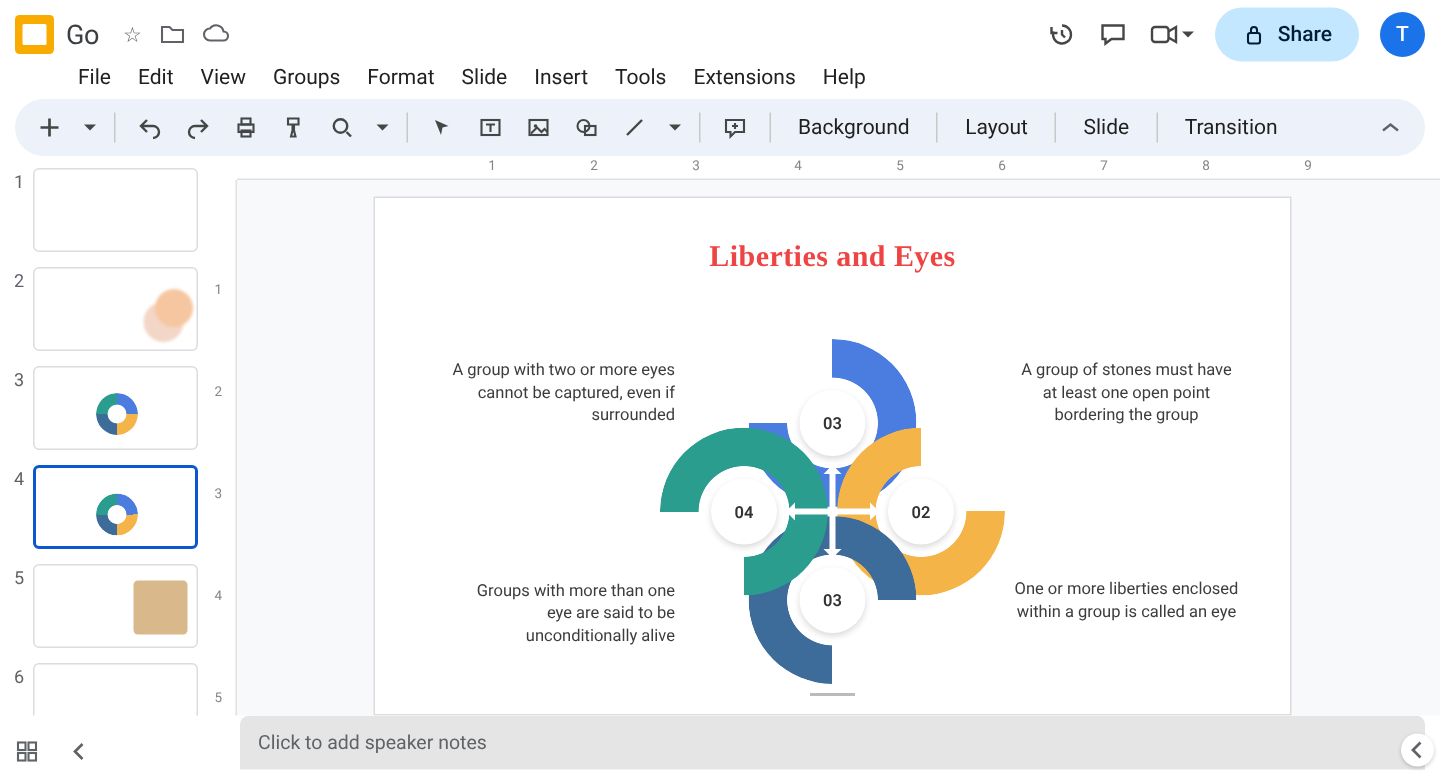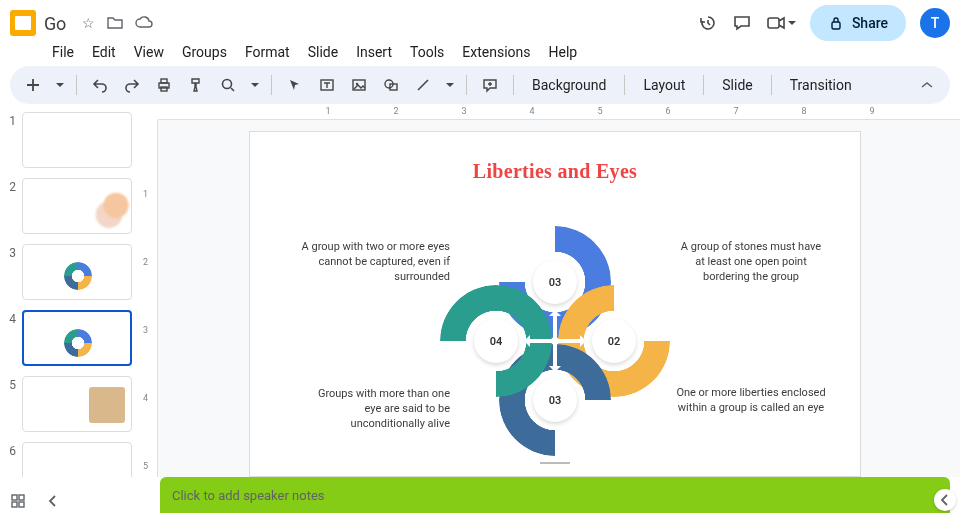--- a/index.html
+++ b/index.html
@@ -80,21 +80,21 @@
 
 .caption { position:absolute; width:150px; font-size:11px; line-height:1.35; color:#3c3c3c; }
 .c-tl { left:50px; top:108px; text-align:right;}
 .c-tr { right:34px; top:108px; text-align:center;}
 .c-bl { left:50px; top:255px; text-align:right;}
 .c-br { right:34px; top:238px; text-align:center;margin-top:16px;}
 
 .page-ind { position:absolute; left:50%; bottom:12px; transform:translateX(-50%); width:30px; height:2px; background:#bbb;}
 
 
-.notes { height:36px; background:#84cc16; margin:0 10px 0 160px; border-radius:6px 6px 0 0; display:flex; align-items:center; padding:0 12px; color:#5f6368; font-size:13px;}
+.notes { height:36px; background:#e5e5e5; margin:0 10px 0 160px; border-radius:6px 6px 0 0; display:flex; align-items:center; padding:0 12px; color:#5f6368; font-size:13px;}
 .handle { position:absolute; right:4px; bottom:4px; width:22px; height:22px; border-radius:50%; background:#fff; box-shadow:0 1px 3px rgba(0,0,0,.2); display:flex;align-items:center;justify-content:center; font-size:12px; color:#5f6368;}
 
 .icon{display:inline-flex;align-items:center;justify-content:center;}
 svg{display:block;}
 </style>
 </head>
 <body>
 
 <div class="header">
   <div class="logo"></div>

